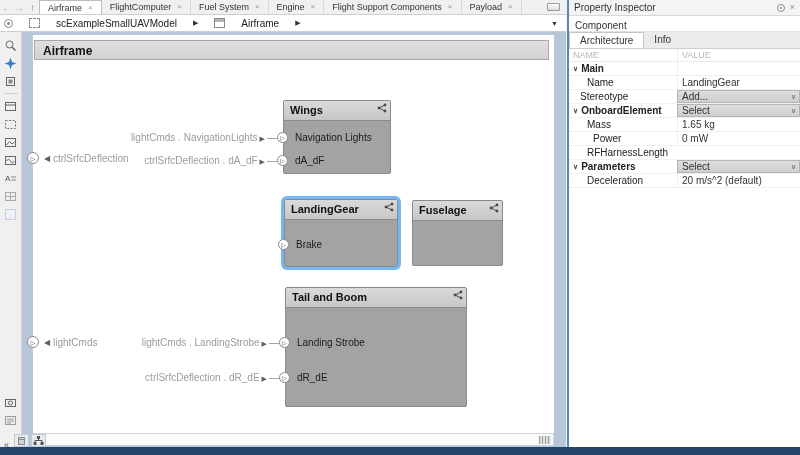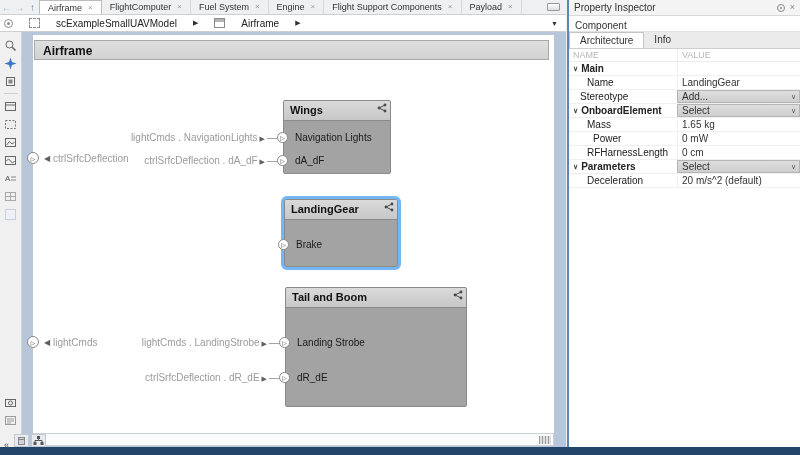--- a/index.html
+++ b/index.html
@@ -258,20 +258,28 @@
         <div class="block selected" style="left: 251px; top: 164px; width: 114px; height: 68px;">
           <div class="block-header">LandingGear<span class="share-badge"><svg width="10" height="10" viewBox="0 0 10 10">
                 <path d="M8 2 L2 5 L8 8" stroke="#4a4a4a" fill="none" stroke-width="1"></path>
                 <circle cx="8" cy="2" r="1.4" fill="#4a4a4a"></circle>
                 <circle cx="2" cy="5" r="1.4" fill="#4a4a4a"></circle>
                 <circle cx="8" cy="8" r="1.4" fill="#4a4a4a"></circle>
               </svg></span></div>
         </div>
         <span class="port" style="left: 245px; top: 204px;">▷</span>
         <span class="port-label" style="left: 263px; top: 204px;">Brake</span>
+        <div class="block" style="left: 379px; top: 165px; width: 91px; height: 66px;">
+          <div class="block-header">Fuselage<span class="share-badge"><svg width="10" height="10" viewBox="0 0 10 10">
+                <path d="M8 2 L2 5 L8 8" stroke="#4a4a4a" fill="none" stroke-width="1"></path>
+                <circle cx="8" cy="2" r="1.4" fill="#4a4a4a"></circle>
+                <circle cx="2" cy="5" r="1.4" fill="#4a4a4a"></circle>
+                <circle cx="8" cy="8" r="1.4" fill="#4a4a4a"></circle>
+              </svg></span></div>
+        </div>
         <div class="block" style="left: 252px; top: 252px; width: 182px; height: 120px;">
           <div class="block-header">Tail and Boom<span class="share-badge"><svg width="10" height="10" viewBox="0 0 10 10">
                 <path d="M8 2 L2 5 L8 8" stroke="#4a4a4a" fill="none" stroke-width="1"></path>
                 <circle cx="8" cy="2" r="1.4" fill="#4a4a4a"></circle>
                 <circle cx="2" cy="5" r="1.4" fill="#4a4a4a"></circle>
                 <circle cx="8" cy="8" r="1.4" fill="#4a4a4a"></circle>
               </svg></span></div>
         </div>
         <span class="port" style="left: 246px; top: 302px;">▷</span>
         <span class="port-label" style="left: 264px; top: 302px;">Landing Strobe</span>
@@ -352,21 +360,20 @@
         <div class="irow">
           <span class="iname" style="padding-left: 18px;">Mass</span>
           <span class="ival">1.65 kg</span>
         </div>
         <div class="irow">
           <span class="iname" style="padding-left: 24px;">Power</span>
           <span class="ival">0 mW</span>
         </div>
         <div class="irow">
           <span class="iname" style="padding-left: 18px;">RFHarnessLength</span>
-          <span class="ival">0 cm</span>
         </div>
         <div class="irow section">
           <span class="iname"><span class="chev">∨</span>Parameters</span>
           <span class="ival dropdown">Select<span class="dd-chev">∨</span></span>
         </div>
         <div class="irow">
           <span class="iname" style="padding-left: 18px;">Deceleration</span>
           <span class="ival">20 m/s^2 (default)</span>
         </div>
       </div>

